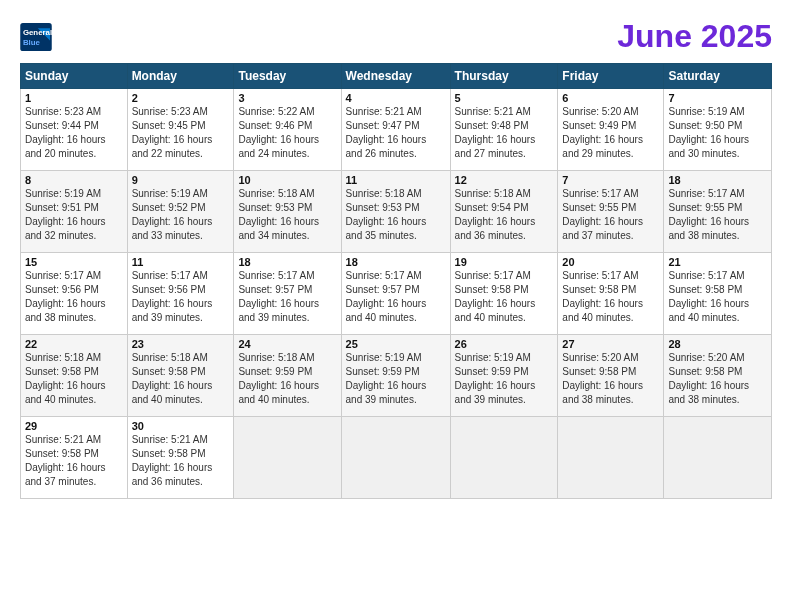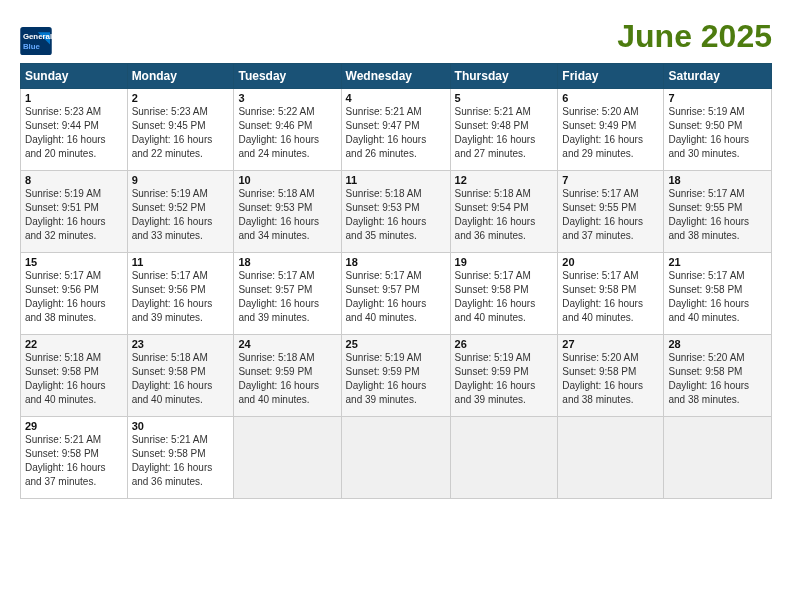--- a/index.html
+++ b/index.html
@@ -12,39 +12,39 @@
     }
     .page {
       width: 792px;
       height: 612px;
       padding: 18px 20px 12px 20px;
       background: #fff;
     }
     .header-area {
       display: flex;
       justify-content: space-between;
-      align-items: flex-end;
+      align-items: center;
       margin-bottom: 8px;
     }
     .logo {
       display: flex;
       align-items: center;
       gap: 4px;
     }
     .logo-icon {
       width: 32px;
       height: 28px;
     }
     .title-area {
       text-align: right;
     }
     .month-title {
       font-size: 32px;
       font-weight: bold;
-      color: #4d7c0f;
+      color: #6d28d9;
     }
     .location-title {
       font-size: 15px;
       color: #444;
     }
     .calendar {
       width: 100%;
       border-collapse: collapse;
       border: 1px solid #ccc;
       padding-left: 20px;

